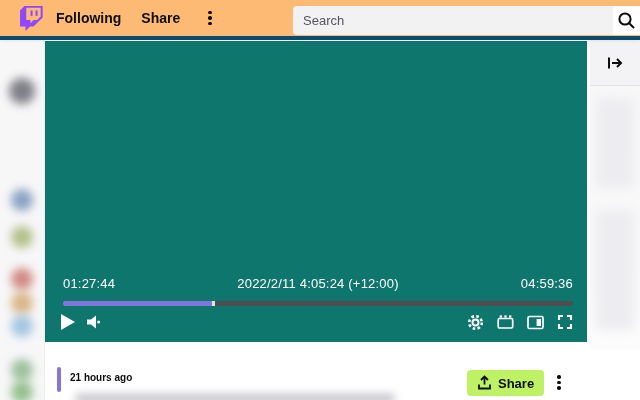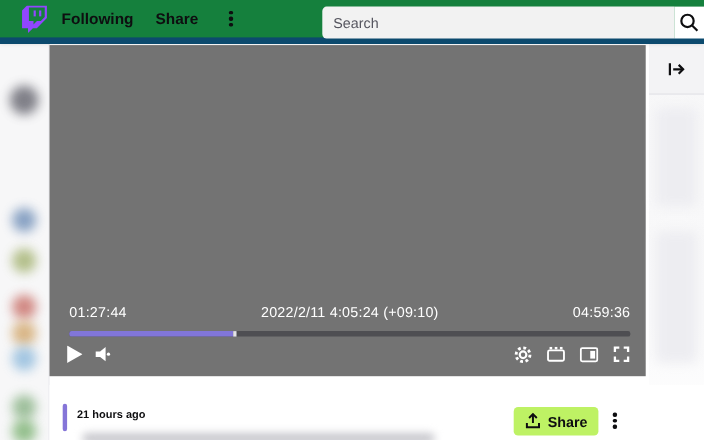--- a/index.html
+++ b/index.html
@@ -8,22 +8,22 @@
     font-family:"Liberation Sans", sans-serif;
     background:#ffffff;
     position:relative;
     overflow:hidden;
     color:#0e0e10;
   }
 
   
   .navbar {
     position:absolute; top:0; left:0; right:0; height:40px;
-    background:#15803d;
-    border-bottom:6px solid #0c4a6e;
+    background:#fdba74;
+    border-bottom:4px solid #0c4a6e;
     box-shadow:0 1px 3px rgba(0,0,0,.07);
     display:flex; align-items:center;
     padding-left:20px;
     z-index:20;
   }
   .logo { width:23px; height:25px; margin-right:13px; cursor:pointer; flex:none; }
   .nav-link {
     font-size:14px; font-weight:700; color:#0e0e10;
     margin-right:20px; cursor:pointer; white-space:nowrap;
   }
@@ -52,21 +52,21 @@
     position:absolute; left:0; top:40px; width:45px; bottom:0;
     background:#f7f7f8;
     border-right:1px solid #ececf0;
     overflow:hidden;
   }
   .blob { position:absolute; border-radius:50%; filter:blur(5px); opacity:.7; }
 
   
   .player {
     position:absolute; left:45px; top:41px; width:542px; height:301px;
-    background:#737373; color:#ffffff;
+    background:#0f766e; color:#ffffff;
   }
   .time-row {
     position:absolute; left:18px; right:14px; top:235px; height:16px;
     font-size:13px; letter-spacing:.2px;
   }
   .time-elapsed { position:absolute; left:0; top:0; }
   .time-date { position:absolute; left:50%; top:0; transform:translateX(-50%); white-space:nowrap; }
   .time-duration { position:absolute; right:0; top:0; }
 
   .progress {
@@ -156,21 +156,21 @@
     <div class="blob" style="left: 11px; top: 228px; width: 22px; height: 22px; background: rgb(194, 91, 82);"></div>
     <div class="blob" style="left: 11px; top: 252px; width: 22px; height: 22px; background: rgb(204, 154, 85);"></div>
     <div class="blob" style="left: 11px; top: 275px; width: 22px; height: 22px; background: rgb(127, 177, 216);"></div>
     <div class="blob" style="left: 11px; top: 319px; width: 22px; height: 22px; background: rgb(120, 168, 116);"></div>
     <div class="blob" style="left: 11px; top: 341px; width: 22px; height: 22px; background: rgb(106, 168, 95);"></div>
   </nav>
 
 <div class="player">
   <div class="time-row">
     <span class="time-elapsed">01:27:44</span>
-    <span class="time-date">2022/2/11 4:05:24 (+09:10)</span>
+    <span class="time-date">2022/2/11 4:05:24 (+12:00)</span>
     <span class="time-duration">04:59:36</span>
   </div>
 
   <div class="progress">
     <div class="progress-fill" id="progress-fill" style="width: 29.2%; background: rgb(129, 118, 217);"></div>
     <div class="playhead"></div>
   </div>
 
   <div class="controls">
     <button class="ctrl">

